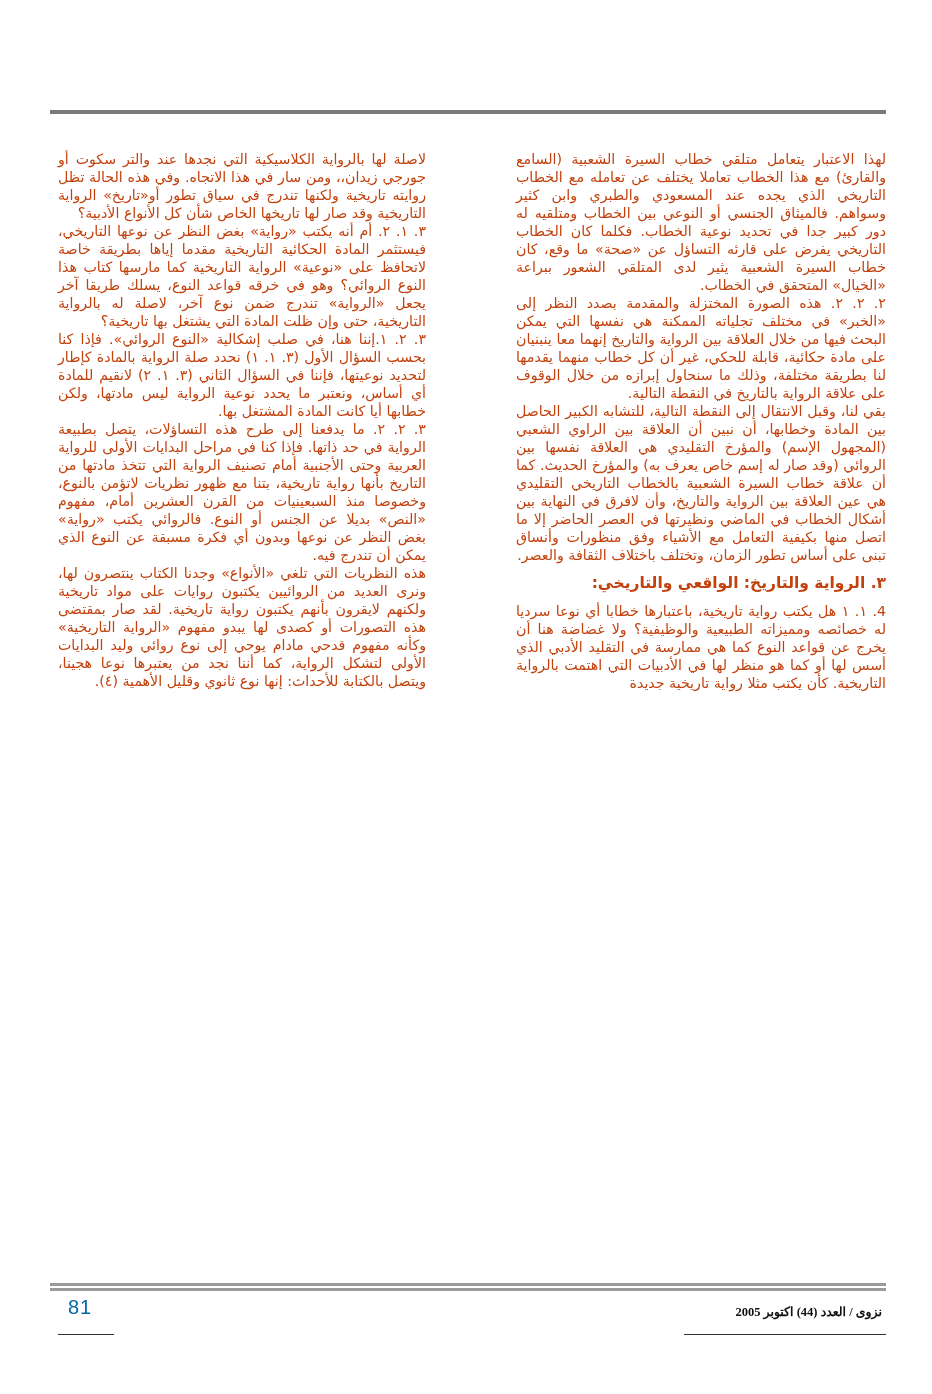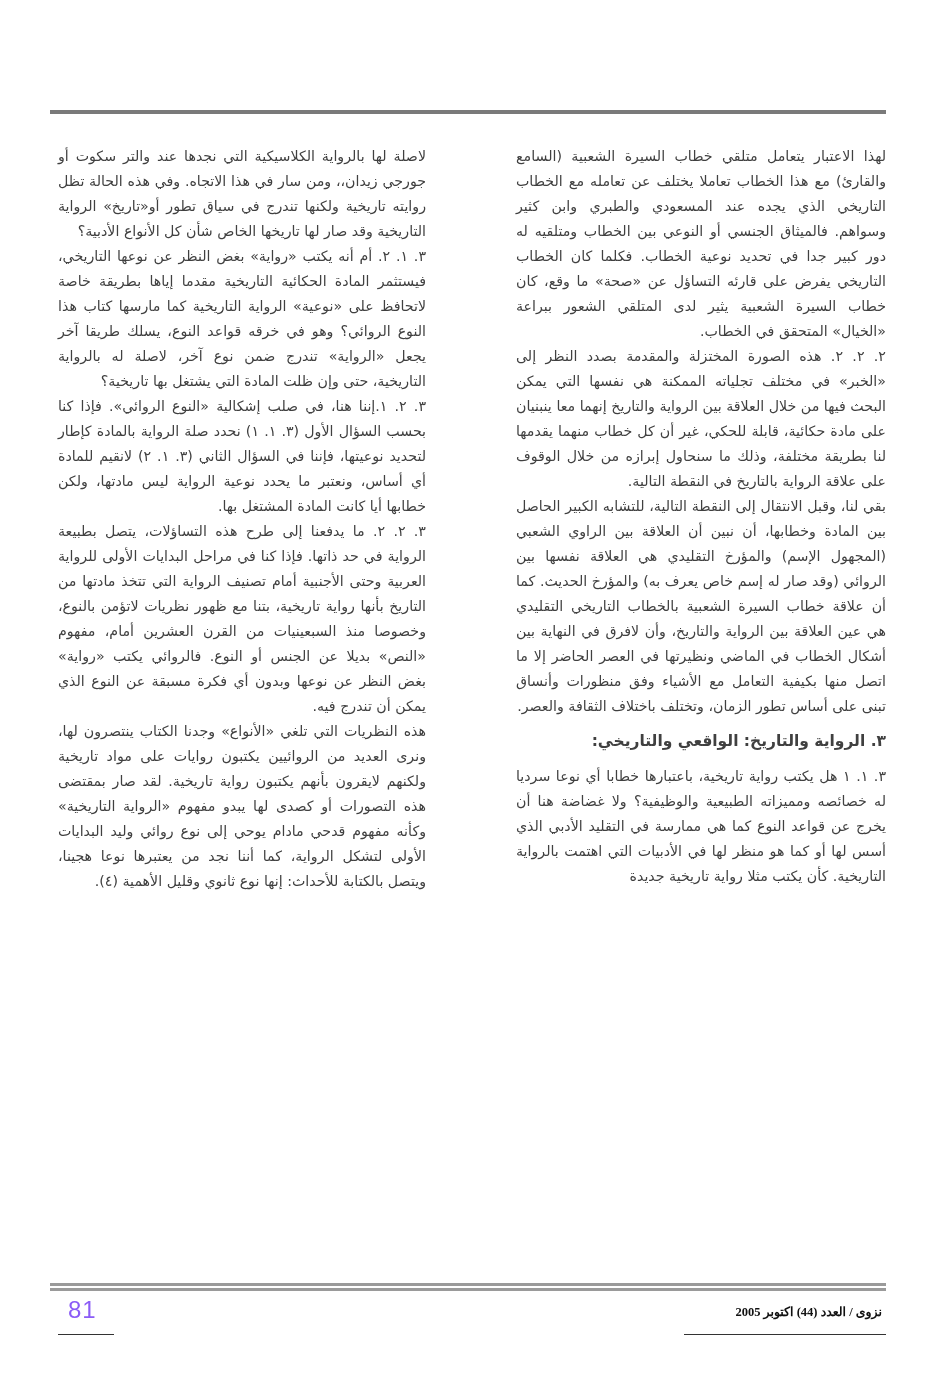--- a/index.html
+++ b/index.html
@@ -5,41 +5,41 @@
   html, body { margin: 0; padding: 0; background: #ffffff; }
   body {
     width: 932px; height: 1394px; position: relative; overflow: hidden;
     font-family: "DejaVu Sans", sans-serif; color: #1a1a1a;
   }
   .top-rule {
     position: absolute; left: 50px; top: 110px; width: 836px; height: 4px;
     background: #7a7a7a;
   }
   .column {
-    position: absolute; top: 144px; direction: rtl; text-align: justify;
+    position: absolute; top: 150px; direction: rtl; text-align: justify;
     text-align-last: right;
-    font-size: 14.2px; line-height: 25px; color: #404040;
+    font-size: 14.2px; line-height: 18px; color: #c2410c;
   }
   .col-right { left: 516px; width: 370px; }
   .col-left { left: 58px; width: 368px; }
   .column p { margin: 0; }
   .column p.gap { }
   .heading {
     font-weight: bold; font-size: 15.5px; margin: 10px 0 10px 0 !important;
     text-align: left;
   }
   .bottom-rule-a {
     position: absolute; left: 50px; top: 1283px; width: 836px; height: 3px; background: #9a9a9a;
   }
   .bottom-rule-b {
     position: absolute; left: 50px; top: 1288px; width: 836px; height: 3px; background: #9a9a9a;
   }
   .page-number {
     position: absolute; left: 68px; top: 1296px; font-family: "Liberation Sans", sans-serif;
-    font-size: 24px; color: #8b5cf6; letter-spacing: 1px;
+    font-size: 20px; color: #0369a1; letter-spacing: 1px;
   }
   .page-number-rule {
     position: absolute; left: 58px; top: 1334px; width: 56px; height: 1px; background: #333;
   }
   .journal-info {
     position: absolute; right: 50px; top: 1304px; direction: rtl;
     font-family: Liberation Serif, serif; font-weight: bold; font-size: 12.5px; color: #111;
     white-space: nowrap;
   }
   .journal-rule {
@@ -49,21 +49,21 @@
 </head>
 <body>
 
 <div class="top-rule"></div>
 
 <div class="column col-right">
   <p>لهذا الاعتبار يتعامل متلقي خطاب السيرة الشعبية (السامع والقارئ) مع هذا الخطاب تعاملا يختلف عن تعامله مع الخطاب التاريخي الذي يجده عند المسعودي والطبري وابن كثير وسواهم. فالميثاق الجنسي أو النوعي بين الخطاب ومتلقيه له دور كبير جدا في تحديد نوعية الخطاب. فكلما كان الخطاب التاريخي يفرض على قارئه التساؤل عن «صحة» ما وقع، كان خطاب السيرة الشعبية يثير لدى المتلقي الشعور ببراعة «الخيال» المتحقق في الخطاب.</p>
   <p class="gap">٢. ٢. ٢. هذه الصورة المختزلة والمقدمة بصدد النظر إلى «الخبر» في مختلف تجلياته الممكنة هي نفسها التي يمكن البحث فيها من خلال العلاقة بين الرواية والتاريخ إنهما معا ينبنيان على مادة حكائية، قابلة للحكي، غير أن كل خطاب منهما يقدمها لنا بطريقة مختلفة، وذلك ما سنحاول إبرازه من خلال الوقوف على علاقة الرواية بالتاريخ في النقطة التالية.</p>
   <p>بقي لنا، وقبل الانتقال إلى النقطة التالية، للتشابه الكبير الحاصل بين المادة وخطابها، أن نبين أن العلاقة بين الراوي الشعبي (المجهول الإسم) والمؤرخ التقليدي هي العلاقة نفسها بين الروائي (وقد صار له إسم خاص يعرف به) والمؤرخ الحديث. كما أن علاقة خطاب السيرة الشعبية بالخطاب التاريخي التقليدي هي عين العلاقة بين الرواية والتاريخ، وأن لافرق في النهاية بين أشكال الخطاب في الماضي ونظيرتها في العصر الحاضر إلا ما اتصل منها بكيفية التعامل مع الأشياء وفق منظورات وأنساق تبنى على أساس تطور الزمان، وتختلف باختلاف الثقافة والعصر.</p>
   <p class="heading">٣. الرواية والتاريخ: الواقعي والتاريخي:</p>
-  <p>٣. ١. ١ هل يكتب رواية تاريخية، باعتبارها خطابا أي نوعا سرديا له خصائصه ومميزاته الطبيعية والوظيفية؟ ولا غضاضة هنا أن يخرج عن قواعد النوع كما هي ممارسة في التقليد الأدبي الذي أسس لها أو كما هو منظر لها في الأدبيات التي اهتمت بالرواية التاريخية. كأن يكتب مثلا رواية تاريخية جديدة</p>
+  <p>4. ١. ١ هل يكتب رواية تاريخية، باعتبارها خطابا أي نوعا سرديا له خصائصه ومميزاته الطبيعية والوظيفية؟ ولا غضاضة هنا أن يخرج عن قواعد النوع كما هي ممارسة في التقليد الأدبي الذي أسس لها أو كما هو منظر لها في الأدبيات التي اهتمت بالرواية التاريخية. كأن يكتب مثلا رواية تاريخية جديدة</p>
 </div>
 
 <div class="column col-left">
   <p>لاصلة لها بالرواية الكلاسيكية التي نجدها عند والتر سكوت أو جورجي زيدان،، ومن سار في هذا الاتجاه. وفي هذه الحالة تظل روايته تاريخية ولكنها تندرج في سياق تطور أو«تاريخ» الرواية التاريخية وقد صار لها تاريخها الخاص شأن كل الأنواع الأدبية؟</p>
   <p>٣. ١. ٢. أم أنه يكتب «رواية» بغض النظر عن نوعها التاريخي، فيستثمر المادة الحكائية التاريخية مقدما إياها بطريقة خاصة لاتحافظ على «نوعية» الرواية التاريخية كما مارسها كتاب هذا النوع الروائي؟ وهو في خرقه قواعد النوع، يسلك طريقا آخر يجعل «الرواية» تندرج ضمن نوع آخر، لاصلة له بالرواية التاريخية، حتى وإن ظلت المادة التي يشتغل بها تاريخية؟</p>
   <p>٣. ٢. ١.إننا هنا، في صلب إشكالية «النوع الروائي». فإذا كنا بحسب السؤال الأول (٣. ١. ١) نحدد صلة الرواية بالمادة كإطار لتحديد نوعيتها، فإننا في السؤال الثاني (٣. ١. ٢) لانقيم للمادة أي أساس، ونعتبر ما يحدد نوعية الرواية ليس مادتها، ولكن خطابها أيا كانت المادة المشتغل بها.</p>
   <p>٣. ٢. ٢. ما يدفعنا إلى طرح هذه التساؤلات، يتصل بطبيعة الرواية في حد ذاتها. فإذا كنا في مراحل البدايات الأولى للرواية العربية وحتى الأجنبية أمام تصنيف الرواية التي تتخذ مادتها من التاريخ بأنها رواية تاريخية، بتنا مع ظهور نظريات لاتؤمن بالنوع، وخصوصا منذ السبعينيات من القرن العشرين أمام، مفهوم «النص» بديلا عن الجنس أو النوع. فالروائي يكتب «رواية» بغض النظر عن نوعها وبدون أي فكرة مسبقة عن النوع الذي يمكن أن تندرج فيه.</p>
   <p>هذه النظريات التي تلغي «الأنواع» وجدنا الكتاب ينتصرون لها، ونرى العديد من الروائيين يكتبون روايات على مواد تاريخية ولكنهم لايقرون بأنهم يكتبون رواية تاريخية. لقد صار بمقتضى هذه التصورات أو كصدى لها يبدو مفهوم «الرواية التاريخية» وكأنه مفهوم قدحي مادام يوحي إلى نوع روائي وليد البدايات الأولى لتشكل الرواية، كما أننا نجد من يعتبرها نوعا هجينا، ويتصل بالكتابة للأحداث: إنها نوع ثانوي وقليل الأهمية (٤).</p>
 </div>
 

